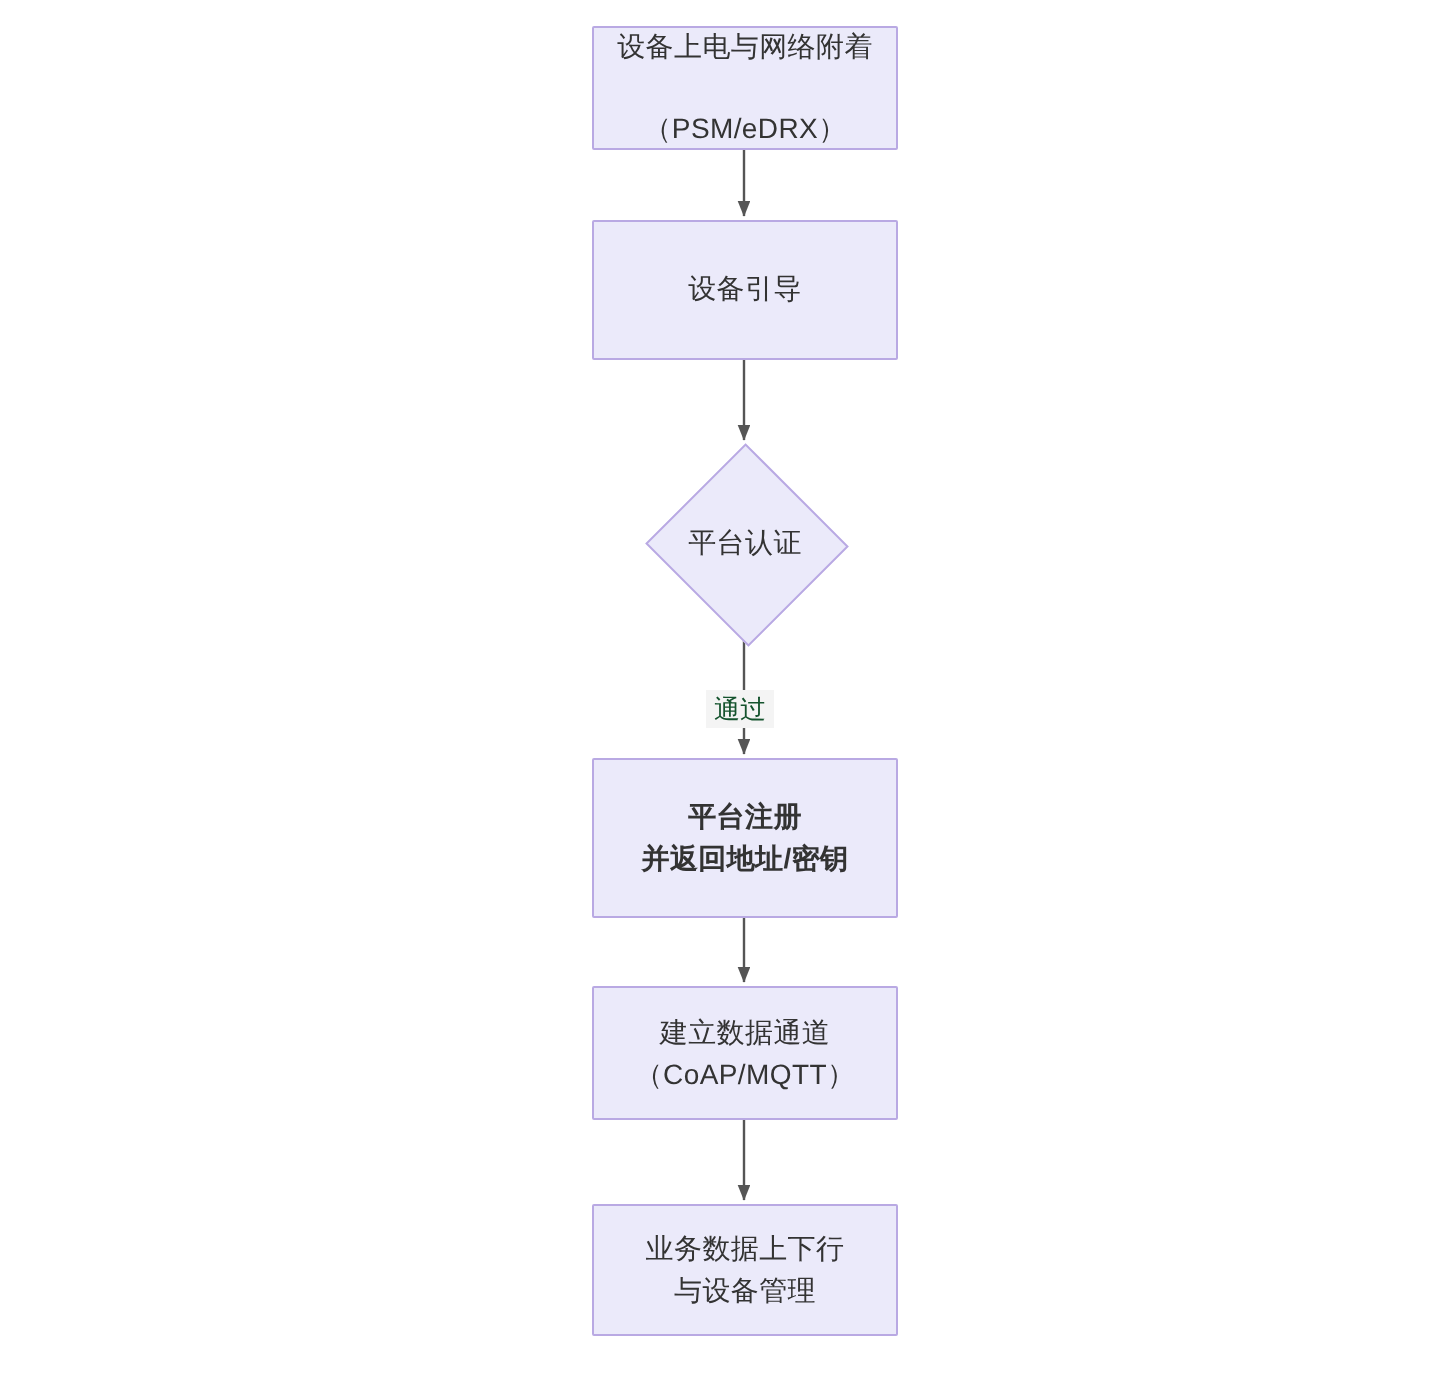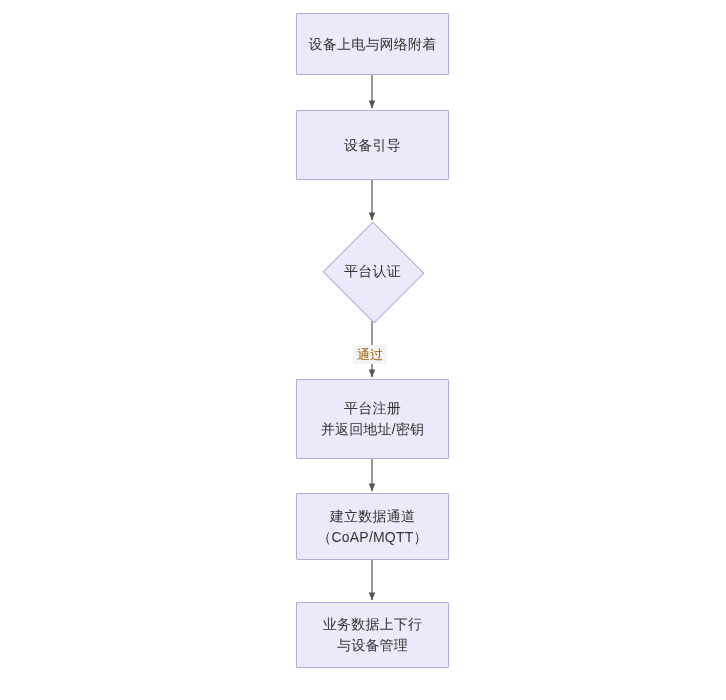--- a/index.html
+++ b/index.html
@@ -74,21 +74,21 @@
     z-index: 2;
   }
 
   .node-line {
     display: block;
   }
 
   
   .edge-label {
     position: absolute;
-    color: #a16207;
+    color: #14532d;
     font-size: 13px;
     line-height: 17px;
     background: #f4f4f4;
     padding: 1px 4px;
     white-space: nowrap;
     text-align: center;
   }
 </style>
 </head>
 <body>
@@ -108,34 +108,35 @@
 
     <line x1="372" y1="320" x2="372" y2="377" stroke="#555555" stroke-width="1.2" marker-end="url(#arrowhead)"></line>
 
     <line x1="372" y1="459" x2="372" y2="491" stroke="#555555" stroke-width="1.2" marker-end="url(#arrowhead)"></line>
 
     <line x1="372" y1="560" x2="372" y2="600" stroke="#555555" stroke-width="1.2" marker-end="url(#arrowhead)"></line>
   </svg>
 
   <div class="node process" style="left:296px; top:13px; width:153px; height:62px;gap:20px;">
     <span class="node-line">设备上电与网络附着</span>
+    <span class="node-line">（PSM/eDRX）</span>
   </div>
 
   <div class="node process" style="left:296px; top:110px; width:153px; height:70px;font-family:Liberation Serif, serif;">
     <span class="node-line">设备引导</span>
   </div>
 
   <div class="node decision" style="left:322px; top:222px; width:101px; height:98px;">
     <span class="diamond-shape"></span>
     <span class="diamond-label node-line">平台认证</span>
   </div>
 
   <div class="edge-label" style="left:353px; top:345px;">通过</div>
 
-  <div class="node process" style="left:296px; top:379px; width:153px; height:80px;">
+  <div class="node process" style="left:296px; top:379px; width:153px; height:80px;font-weight:bold;">
     <span class="node-line">平台注册</span>
     <span class="node-line">并返回地址/密钥</span>
   </div>
 
   <div class="node process" style="left:296px; top:493px; width:153px; height:67px;">
     <span class="node-line">建立数据通道</span>
     <span class="node-line">（CoAP/MQTT）</span>
   </div>
 
   <div class="node process" style="left:296px; top:602px; width:153px; height:66px;">

